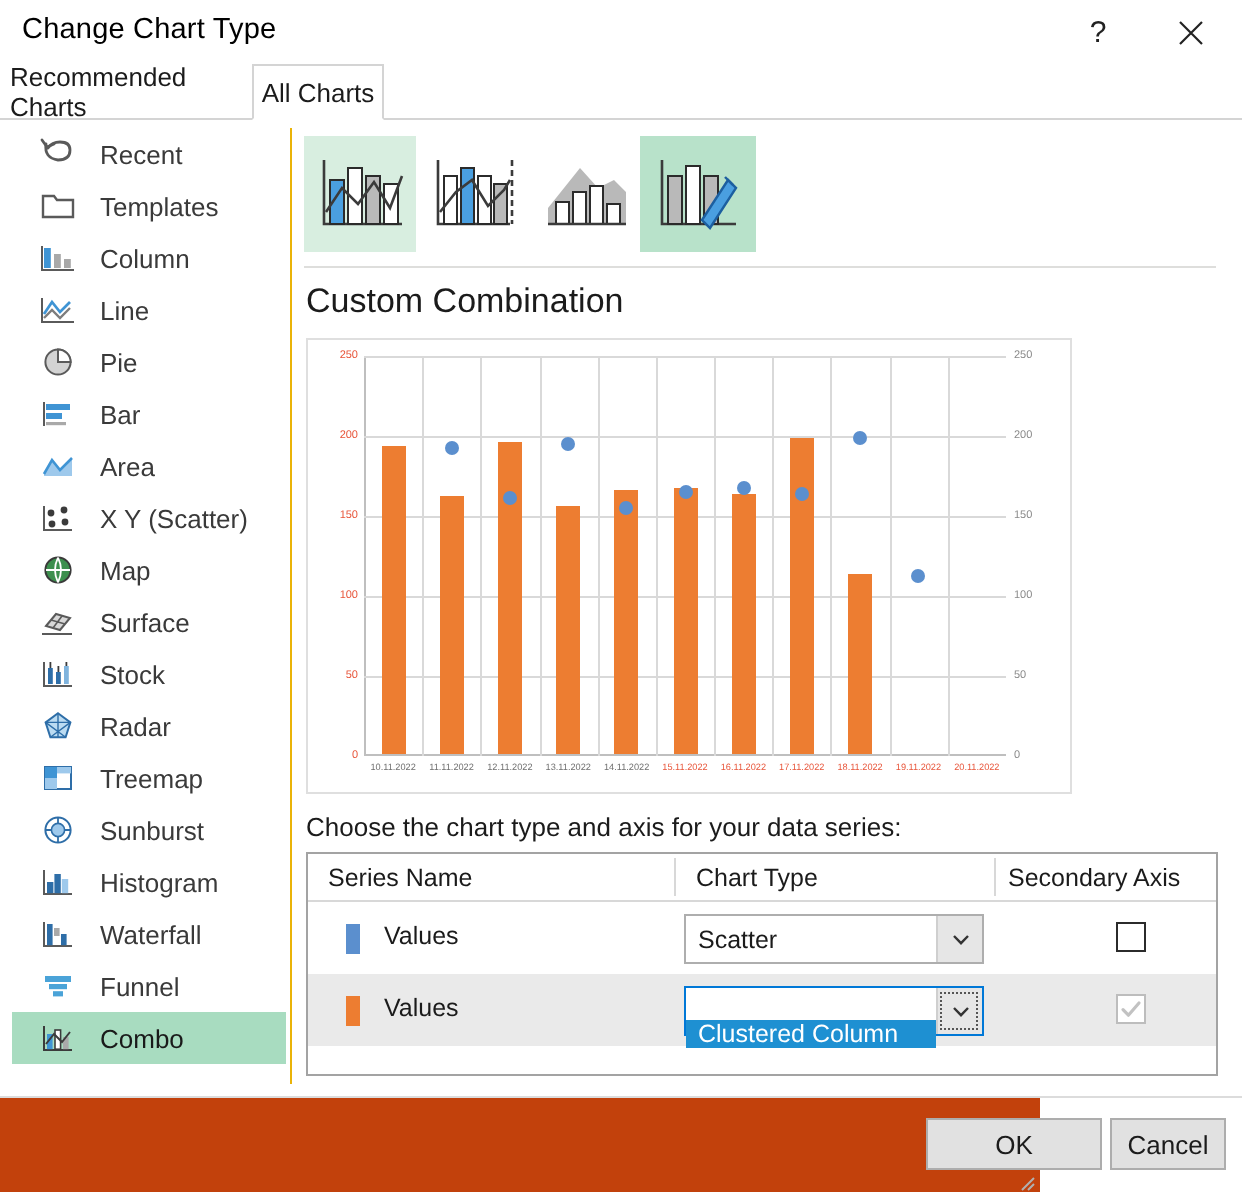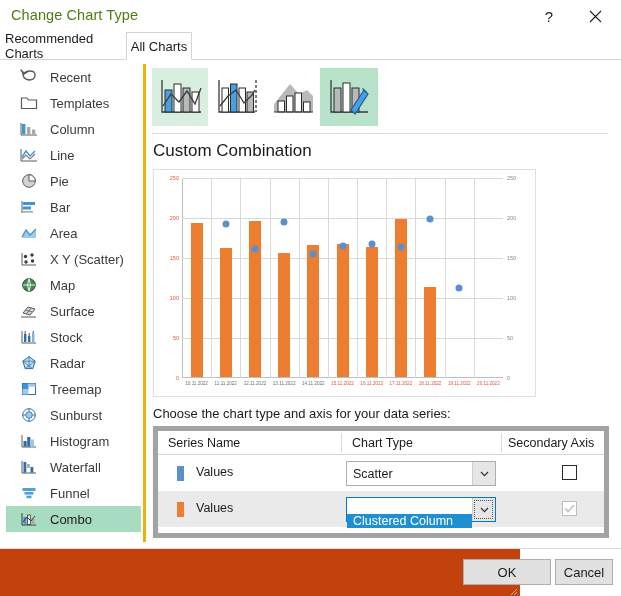--- a/index.html
+++ b/index.html
@@ -14,21 +14,21 @@
     position:relative;
   }
 
   
   .titlebar {
     position:absolute; left:0; top:0; width:621px; height:32px;
     background:#ffffff;
   }
   .title-text {
     position:absolute; left:11px; top:7px;
-    font-size:14.5px; color:#4d7c0f; letter-spacing:.1px;
+    font-size:14.5px; color:#000000; letter-spacing:.1px;
   }
   .tb-btn {
     position:absolute; top:4px; width:30px; height:24px;
     display:flex; align-items:center; justify-content:center;
     font-size:15px; color:#222; cursor:default; background:transparent;
     border:none;
   }
   .tb-help { left:534px; }
   .tb-close { left:580px; }
   .tb-close svg { display:block; }
@@ -60,21 +60,21 @@
   .body-panel {
     position:absolute; left:0; top:60px; width:621px; height:489px;
     background:#ffffff;
     border-bottom:1px solid #dcdcdc;
   }
 
   
   .sidebar {
     position:absolute; left:4px; top:4px; width:142px; height:478px;
     background:#ffffff;
-    border-right:3px solid #eab308;
+    border-right:1px solid #eab308;
     overflow:hidden;
   }
   .side-item {
     position:relative; height:26px; margin:0 2px;
     display:flex; align-items:center;
     font-size:13px; color:#3a3a3a;
     cursor:default;
   }
   .side-item.selected { background:#a8dcc0; color:#1a1a1a; }
   .side-ico {
@@ -151,21 +151,21 @@
     position:absolute; width:7px; height:7px; border-radius:50%;
     background:#5b8fce; transform:translate(-50%,50%);
   }
 
   
   .choose-label {
     position:absolute; left:1px; top:342px; font-size:13px; color:#1b1b1b;
   }
   .table {
     position:absolute; left:1px; top:362px; width:456px; height:112px;
-    border:5px solid #a3a3a3; background:#ffffff;
+    border:1px solid #a3a3a3; background:#ffffff;
   }
   .thead {
     position:relative; height:24px; border-bottom:1px solid #d8d8d8;
   }
   .th {
     position:absolute; top:0; height:23px; display:flex; align-items:center;
     font-size:12.5px; color:#1b1b1b;
   }
   .th-name { left:10px; }
   .th-type { left:194px; }

